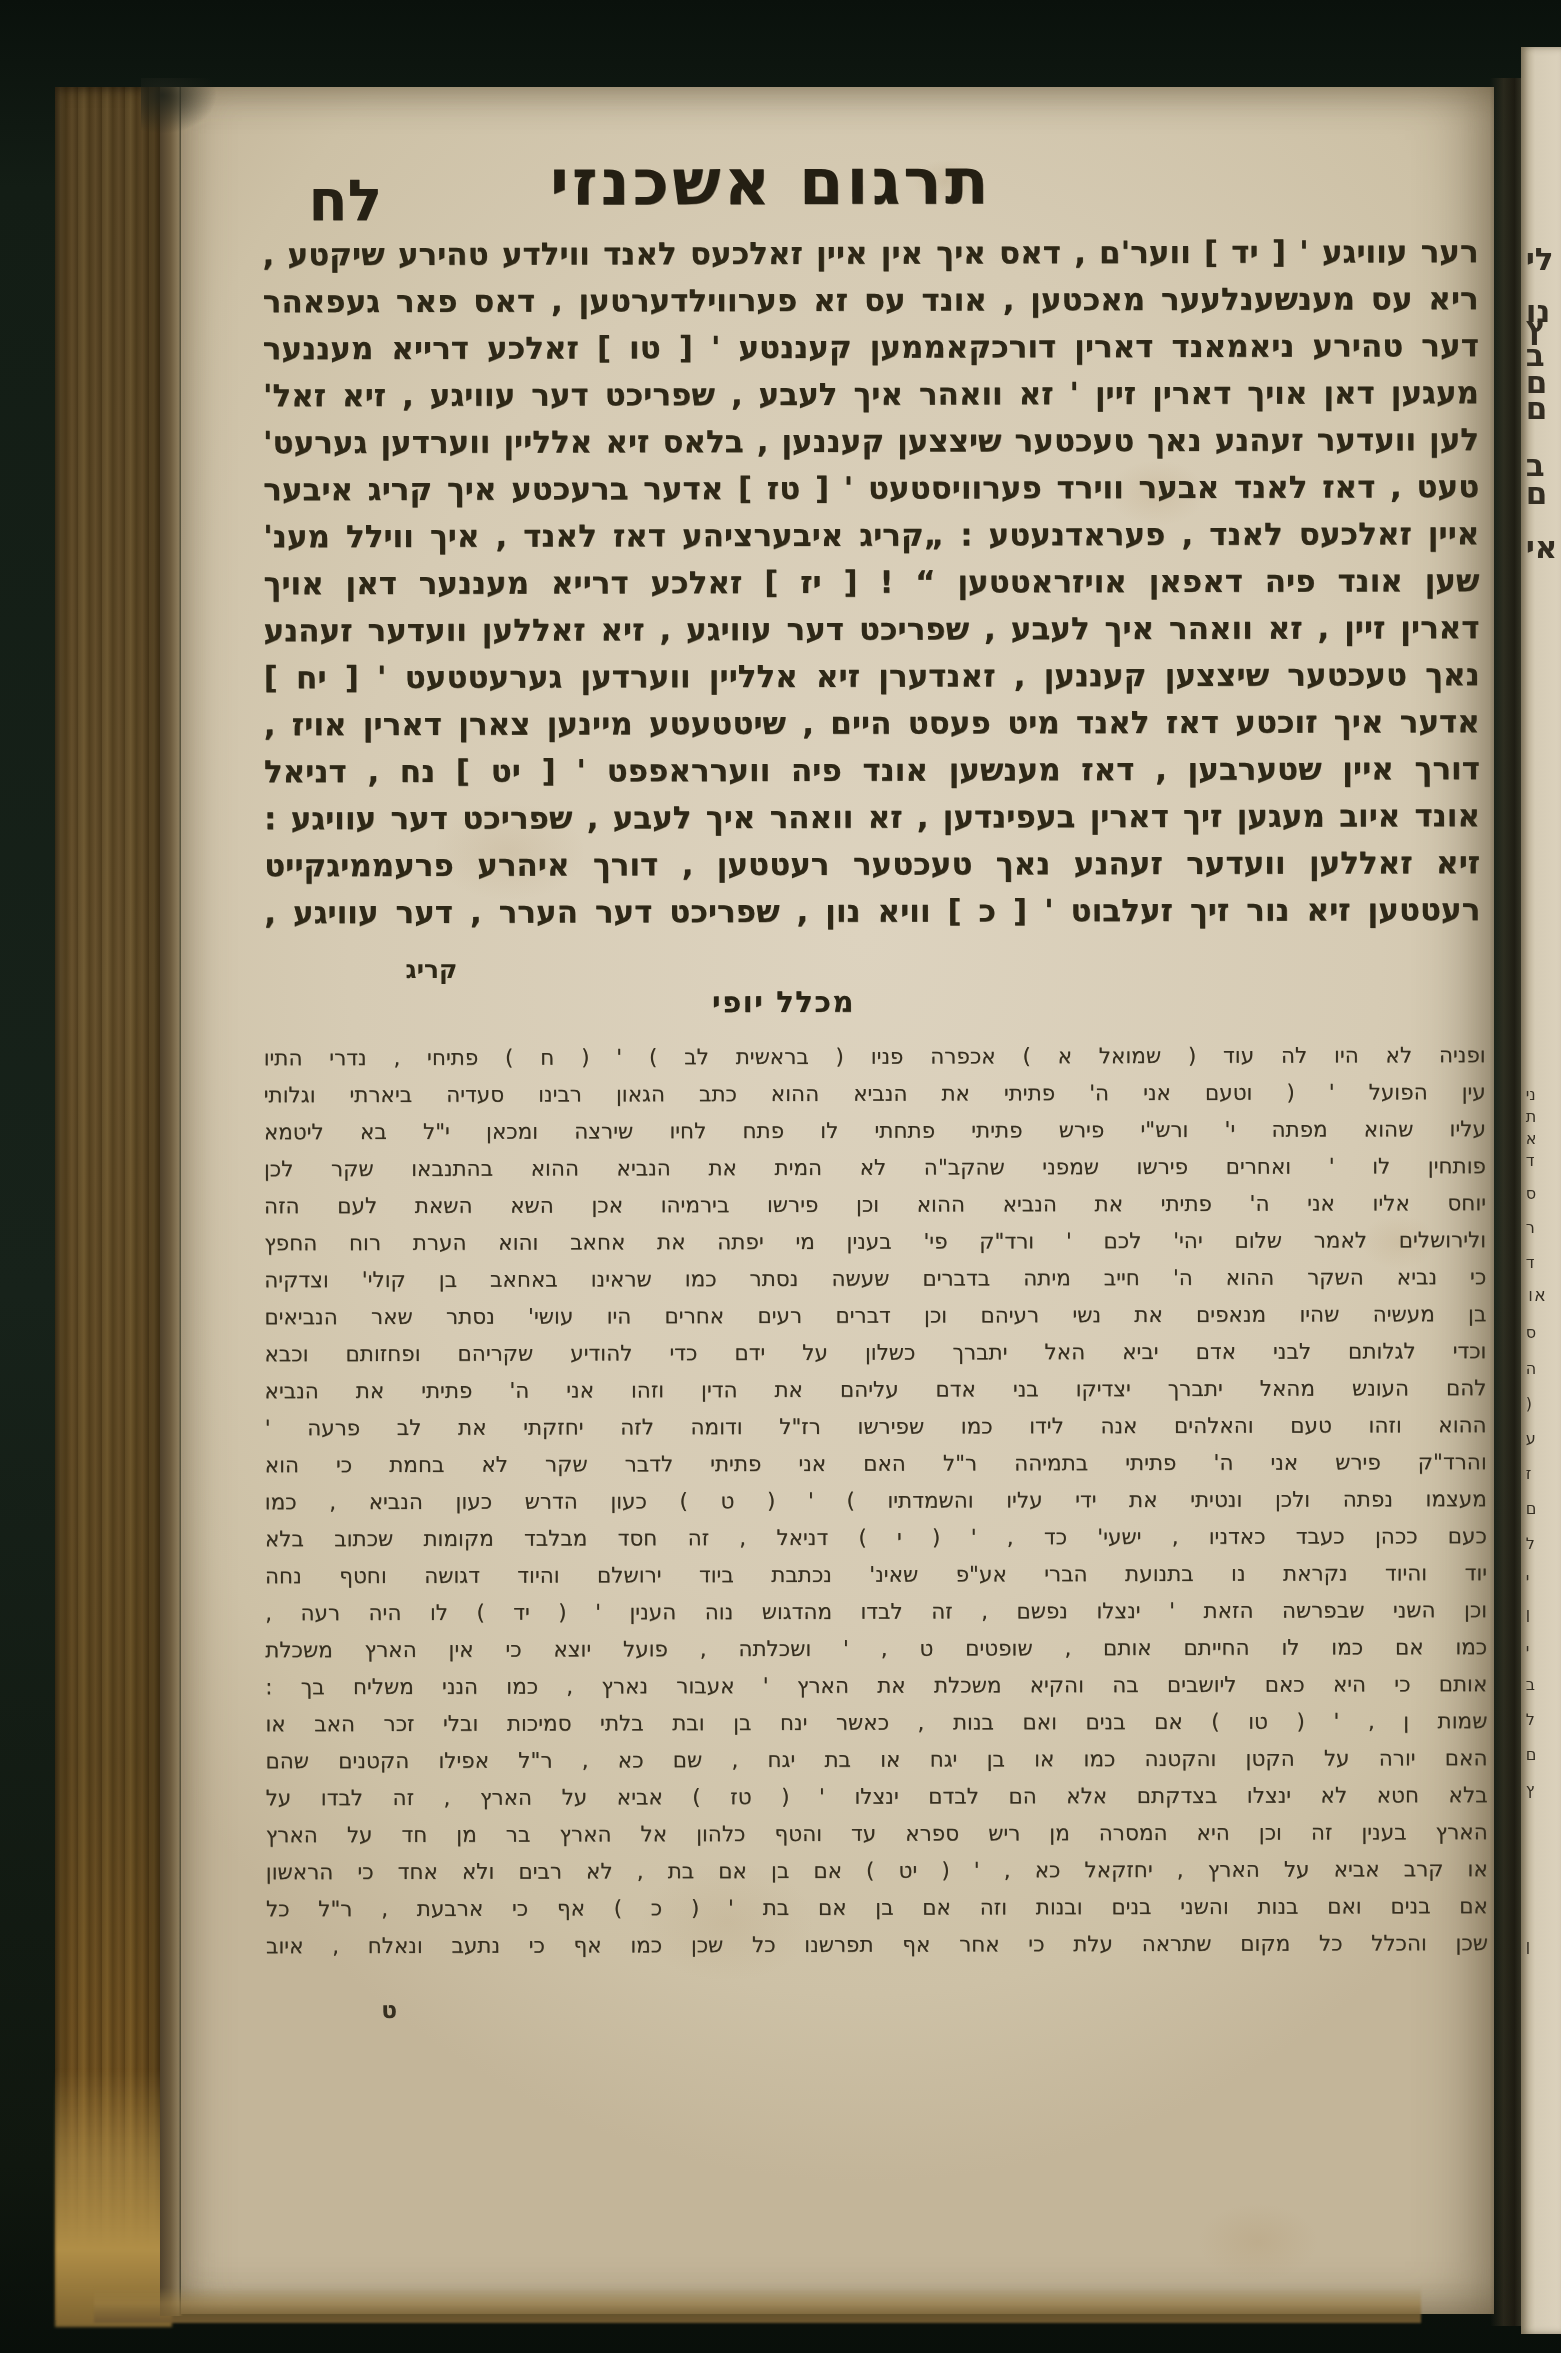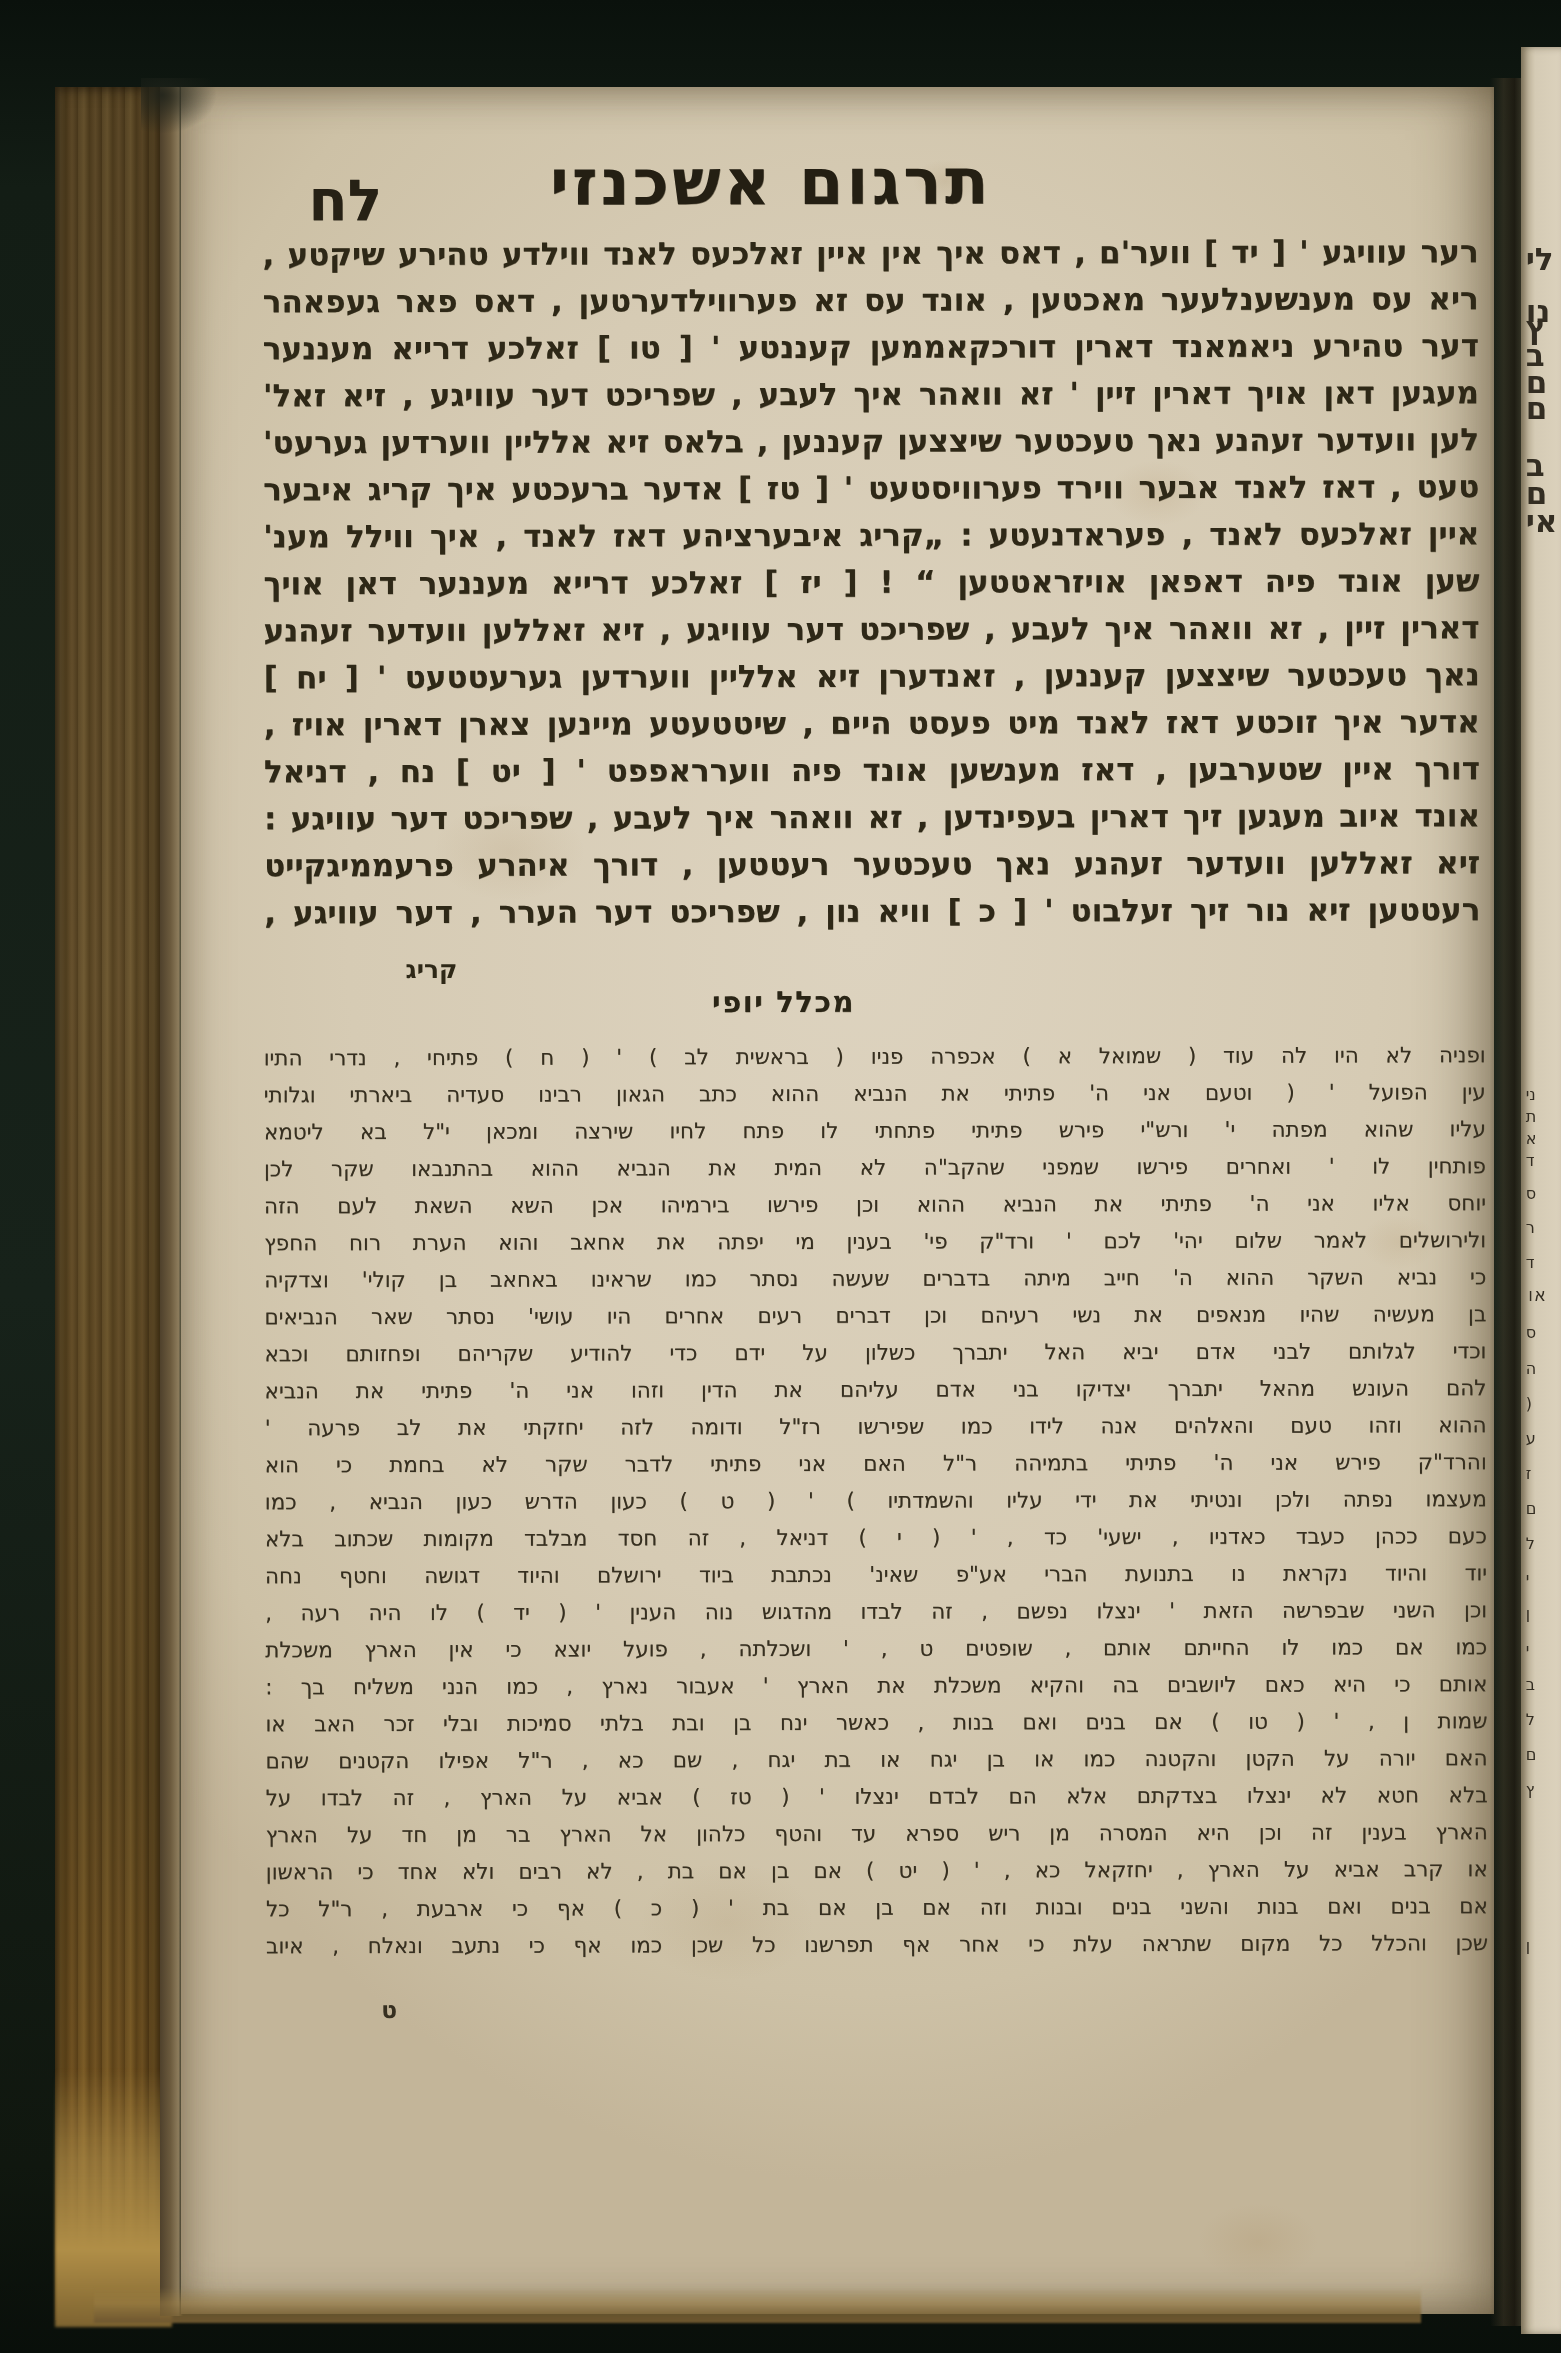--- a/index.html
+++ b/index.html
@@ -145,21 +145,21 @@
   <div class="facing">
       <span class="frag lg" style="top: 194px;">לי</span>
       <span class="frag lg" style="top: 246px;">נו</span>
       <span class="frag lg" style="top: 262px;">ץ</span>
       <span class="frag lg" style="top: 290px;">ב</span>
       <span class="frag lg" style="top: 317px;">ם</span>
       <span class="frag lg" style="top: 343px;">ם</span>
       <span class="frag lg" style="top: 384px; padding-left: 44px;">וי</span>
       <span class="frag lg" style="top: 400px;">ב</span>
       <span class="frag lg" style="top: 428px;">ם</span>
-      <span class="frag lg" style="top: 456px;">אי</span>
+      <span class="frag lg" style="top: 482px;">אי</span>
       <span class="frag sm" style="top: 1038px;">ני</span>
       <span class="frag sm" style="top: 1060px;">ת</span>
       <span class="frag sm" style="top: 1082px;">א</span>
       <span class="frag sm" style="top: 1104px;">ד</span>
       <span class="frag sm" style="top: 1137px;">ס</span>
       <span class="frag sm" style="top: 1171px;">ר</span>
       <span class="frag sm" style="top: 1206px;">ד</span>
       <span class="frag sm" style="top: 1241px; font-family: Liberation Mono, monospace;">או</span>
       <span class="frag sm" style="top: 1276px;">ס</span>
       <span class="frag sm" style="top: 1312px;">ה</span>

